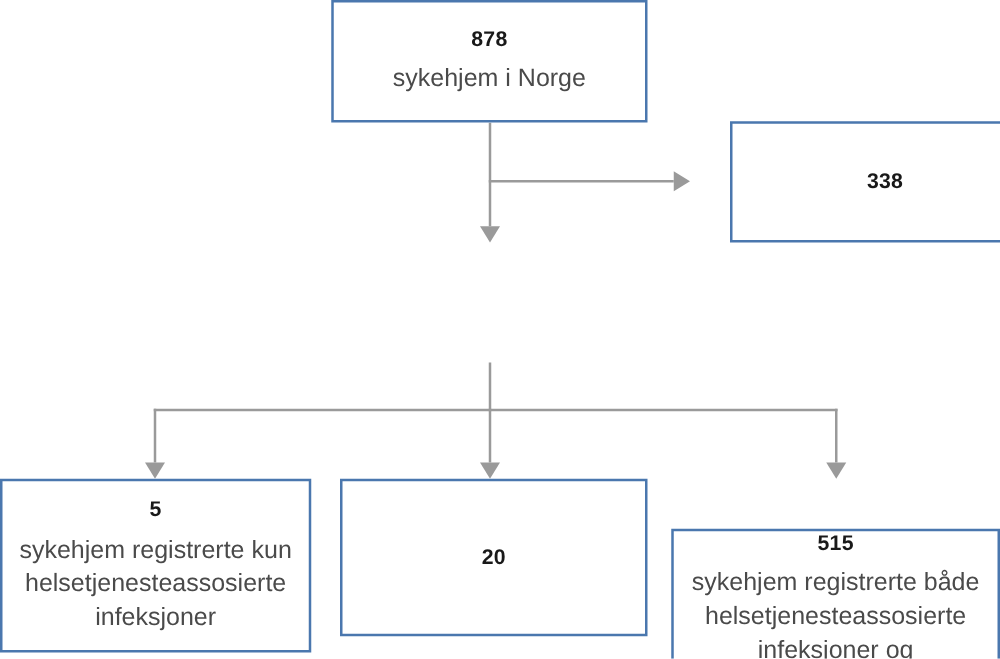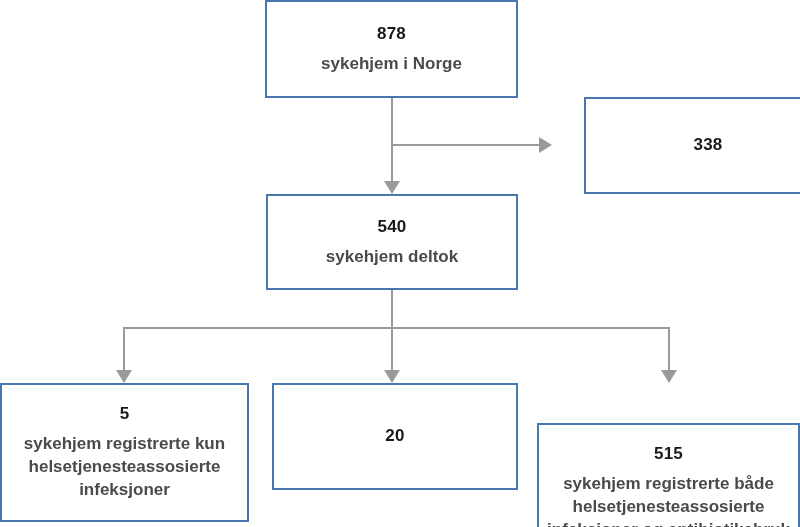--- a/index.html
+++ b/index.html
@@ -28,22 +28,22 @@
     padding: 4px 8px;
   }
   .node .count {
     font-size: 17px;
     font-weight: bold;
     color: #191919;
     line-height: 1.35;
     letter-spacing: 0.2px;
   }
   .node .caption {
-    font-size: 17px;
-    font-weight: bold;
+    font-size: 20px;
+    font-weight: normal;
     color: #4a4a4a;
     line-height: 1.35;
     margin-top: 7px;
     white-space: pre-line;
   }
   
   .conn-v, .conn-h {
     position: absolute;
     background: #9a9a9a;
   }
@@ -90,33 +90,29 @@
 
   <div class="node" style="left:265px; top:0px; width:253px; height:98px;">
     <div class="count">878</div>
     <div class="caption">sykehjem i Norge</div>
   </div>
 
   <div class="node" style="left:584px; top:97px; width:248px; height:97px;">
     <div class="count">338</div>
   </div>
 
-  <div class="node" style="left:266px; top:194px; width:252px; height:96px;">
-    <div class="count">540</div>
-    <div class="caption">sykehjem deltok</div>
-  </div>
 
   <div class="node" style="left:0px; top:383px; width:249px; height:139px;">
     <div class="count">5</div>
     <div class="caption">sykehjem registrerte kun
 helsetjenesteassosierte
 infeksjoner</div>
   </div>
 
-  <div class="node" style="left:272px; top:383px; width:246px; height:107px;text-align:center;">
+  <div class="node" style="left:272px; top:383px; width:246px; height:126px;text-align:center;">
     <div class="count">20</div>
   </div>
 
   <div class="node" style="left:537px; top:383px; width:263px; height:139px;margin-top:40px;">
     <div class="count">515</div>
     <div class="caption">sykehjem registrerte både
 helsetjenesteassosierte
 infeksjoner og antibiotikabruk</div>
   </div>
 

